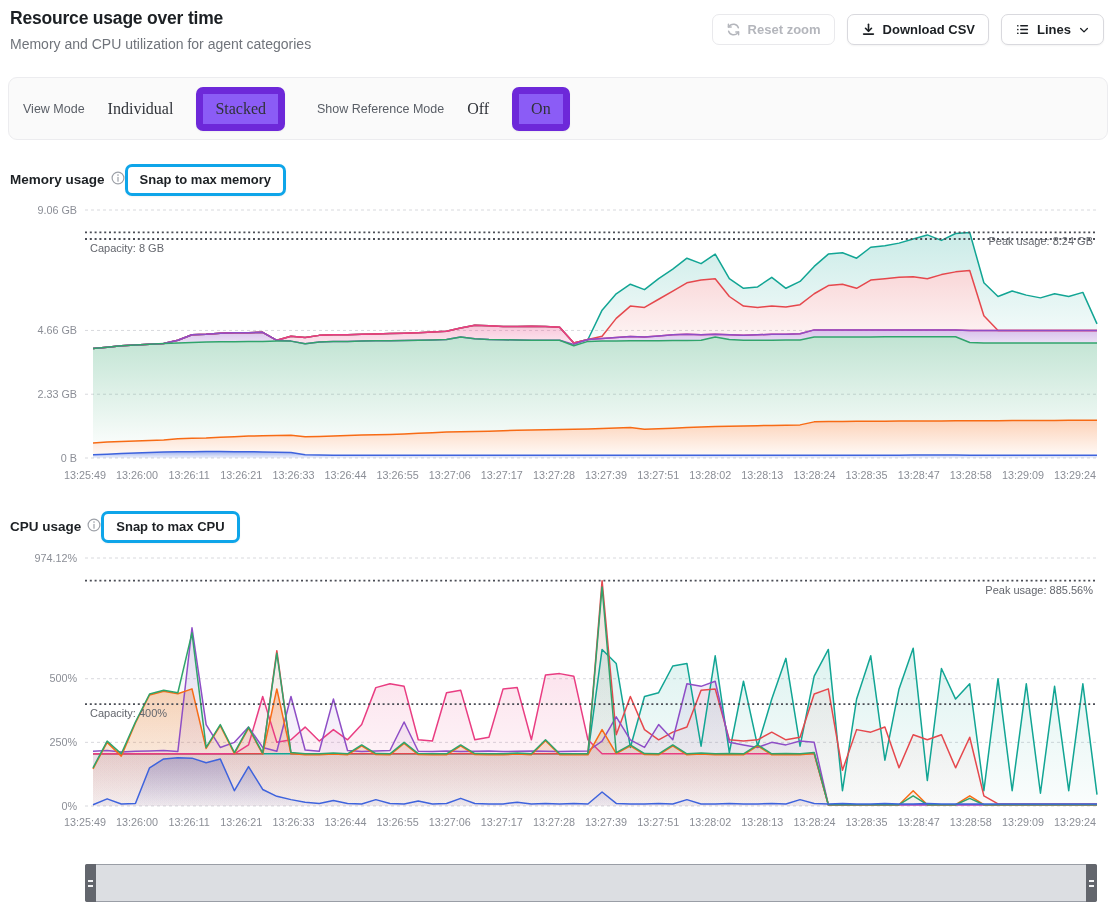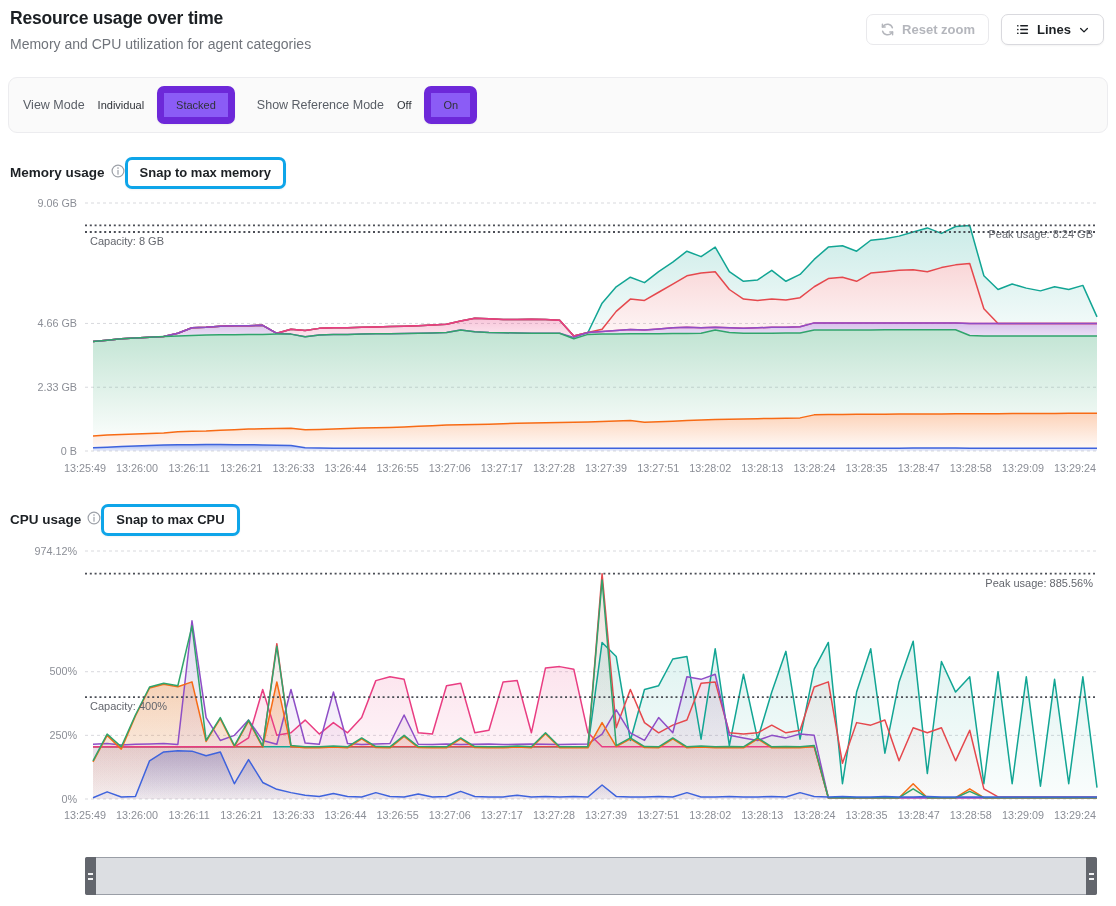--- a/index.html
+++ b/index.html
@@ -15,28 +15,28 @@
   .actions { display:flex; gap:12px; padding-top:6px; }
   .btn {
     display:inline-flex; align-items:center; gap:7px; height:31px; padding:12px 13px;
     background:#fff; border:1px solid #d9d9de; border-radius:7px;
     font-family:"Liberation Sans",sans-serif; font-size:13px; font-weight:700; color:#1c2024;
     box-shadow:0 1px 2px rgba(0,0,0,.05); cursor:pointer; white-space:nowrap;
   }
   .btn.disabled { color:#b4b6bc; border-color:#e9e9ec; box-shadow:none; cursor:default; }
   .btn .ic { display:inline-flex; align-items:center; }
   .controls {
-    margin:25px 8px 0 8px; height:56px; background:#fafafa; border:1px solid #ececef; border-radius:9px;
-    display:flex; align-items:center; padding:0 14px; 
+    margin:25px 8px 0 8px; height:63px; background:#fafafa; border:1px solid #ececef; border-radius:9px;
+    display:flex; align-items:center; padding:0 14px; gap:10px;
   }
   .ctl-label { font-size:12.5px; color:#595e66; }
   .ctl-label.gap { margin-left:22px; }
   .seg {
-    border:1px solid transparent; background:transparent; font-family:Liberation Sans, sans-serif;
-    font-size:11px; color:#2f3238; padding:6px 12px; border-radius:7px; cursor:pointer;
+    border:1px solid transparent; background:transparent; font-family:Liberation Serif, serif;
+    font-size:16px; color:#2f3238; padding:6px 12px; border-radius:7px; cursor:pointer;
   }
   .seg.selected { background:#8b5cf6; border:7px solid #6d28d9; box-shadow:0 1px 2px rgba(0,0,0,.05); }
   .sec { display:flex; align-items:center; padding:0 12px 0 10px; margin-top:23px; height:33px; }
   .sec.cpu { margin-top:27px; }
   .sec-title { display:flex; align-items:center; gap:6px; font-size:13.5px; font-weight:700; color:#1c2024; }
   .snap {
     height:32px; padding:0 12px; background:#fff; border:3px solid #0ea5e9; border-radius:7px;
     font-family:"Liberation Sans",sans-serif; font-size:13px; font-weight:700; color:#1c2024;
     box-shadow:0 1px 2px rgba(0,0,0,.05); cursor:pointer; white-space:nowrap;
   }
@@ -66,20 +66,30 @@
     <button class="btn disabled">
       <span class="ic">
         <svg width="15" height="15" viewBox="0 0 16 16" fill="none" stroke="currentColor" stroke-width="1.6" stroke-linecap="round" stroke-linejoin="round">
           <path d="M13.2 6.2A5.6 5.6 0 0 0 3.5 4.4L2.6 5.4"></path>
             <path d="M2.6 2.5v2.9h2.9"></path>
           <path d="M2.8 9.8a5.6 5.6 0 0 0 9.7 1.8l.9-1"></path>
             <path d="M13.4 13.5v-2.9h-2.9"></path>
         </svg>
       </span>
       <span>Reset zoom</span>
+    </button>
+    <button class="btn">
+      <span class="ic">
+        <svg width="15" height="15" viewBox="0 0 16 16" fill="none" stroke="currentColor" stroke-width="1.7" stroke-linecap="round" stroke-linejoin="round">
+          <path d="M8 2.5v7.2"></path>
+            <path d="M4.8 6.7L8 9.9l3.2-3.2"></path>
+            <path d="M2.8 12.9h10.4"></path>
+        </svg>
+      </span>
+      <span>Download CSV</span>
     </button>
     <button class="btn">
       <span class="ic">
         <svg width="15" height="15" viewBox="0 0 16 16" fill="none" stroke="currentColor" stroke-width="1.6" stroke-linecap="round">
           <circle cx="3" cy="4" r="0.9" fill="currentColor" stroke="none"></circle>
             <path d="M6.2 4h7"></path>
           <circle cx="3" cy="8" r="0.9" fill="currentColor" stroke="none"></circle>
             <path d="M6.2 8h7"></path>
           <circle cx="3" cy="12" r="0.9" fill="currentColor" stroke="none"></circle>
             <path d="M6.2 12h7"></path>

